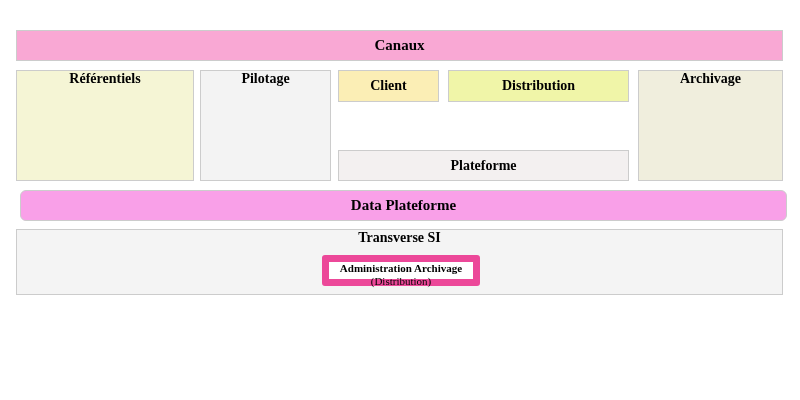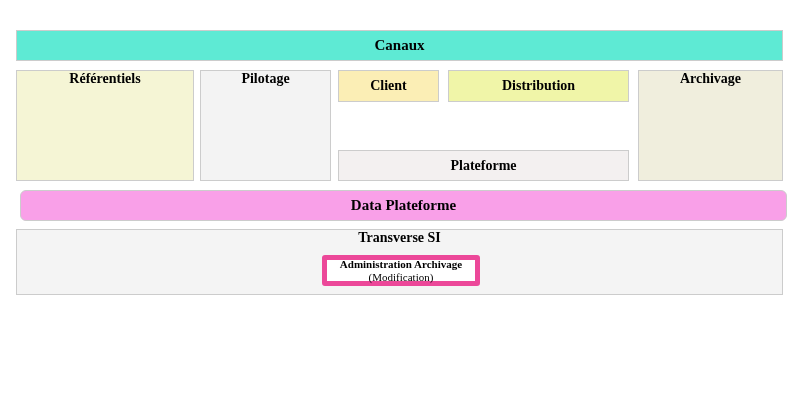--- a/index.html
+++ b/index.html
@@ -60,61 +60,60 @@
     padding-top: 0;
     font-size: 14px;
   }
   #admin-archivage {
     position: absolute;
     left: 305px;
     top: 25px;
     width: 158px;
     height: 31px;
     box-sizing: border-box;
-    border: 5px solid #ec4899;
+    border: 7px solid #ec4899;
     border-radius: 3px;
     background: #ffffff;
     display: flex;
     flex-direction: column;
     align-items: center;
-    justify-content: center;
     line-height: 1.15;
   }
   #admin-archivage .aa-title {
     font-size: 11px;
     font-weight: bold;
   }
   #admin-archivage .aa-sub {
     font-size: 11px;
     font-weight: normal;
   }
 </style>
 </head>
 <body>
 
 <div id="canvas">
 
-  <div class="block band" id="canaux" style="background:#5eead4">Canaux</div>
+  <div class="block band" id="canaux" style="background:#f9a8d4">Canaux</div>
 
   <div class="block domain" id="referentiels" style="background:#f5f5d5">Référentiels</div>
 
   <div class="block domain" id="pilotage" style="background:#f3f3f3">Pilotage</div>
 
   <div class="block strip" id="client" style="background:#fbeeb5">Client</div>
 
   <div class="block strip" id="distribution" style="background:#f0f5a8">Distribution</div>
 
 
   <div class="block strip" id="ressources" style="background:#f3f0f0">Plateforme</div>
 
   <div class="block domain" id="echanges" style="background:#f0eedd">Archivage</div>
 
   <div class="block band" id="dataplateforme" style="background:#f9a0e8">Data Plateforme</div>
 
   <div class="block" id="transverse" style="background:#f4f4f4">
     <span>Transverse SI</span>
     <div id="admin-archivage">
       <span class="aa-title">Administration Archivage</span>
-      <span class="aa-sub">(Modification)</span>
+      <span class="aa-sub">(Distribution)</span>
     </div>
   </div>
 
 </div>
 
 </body></html>

